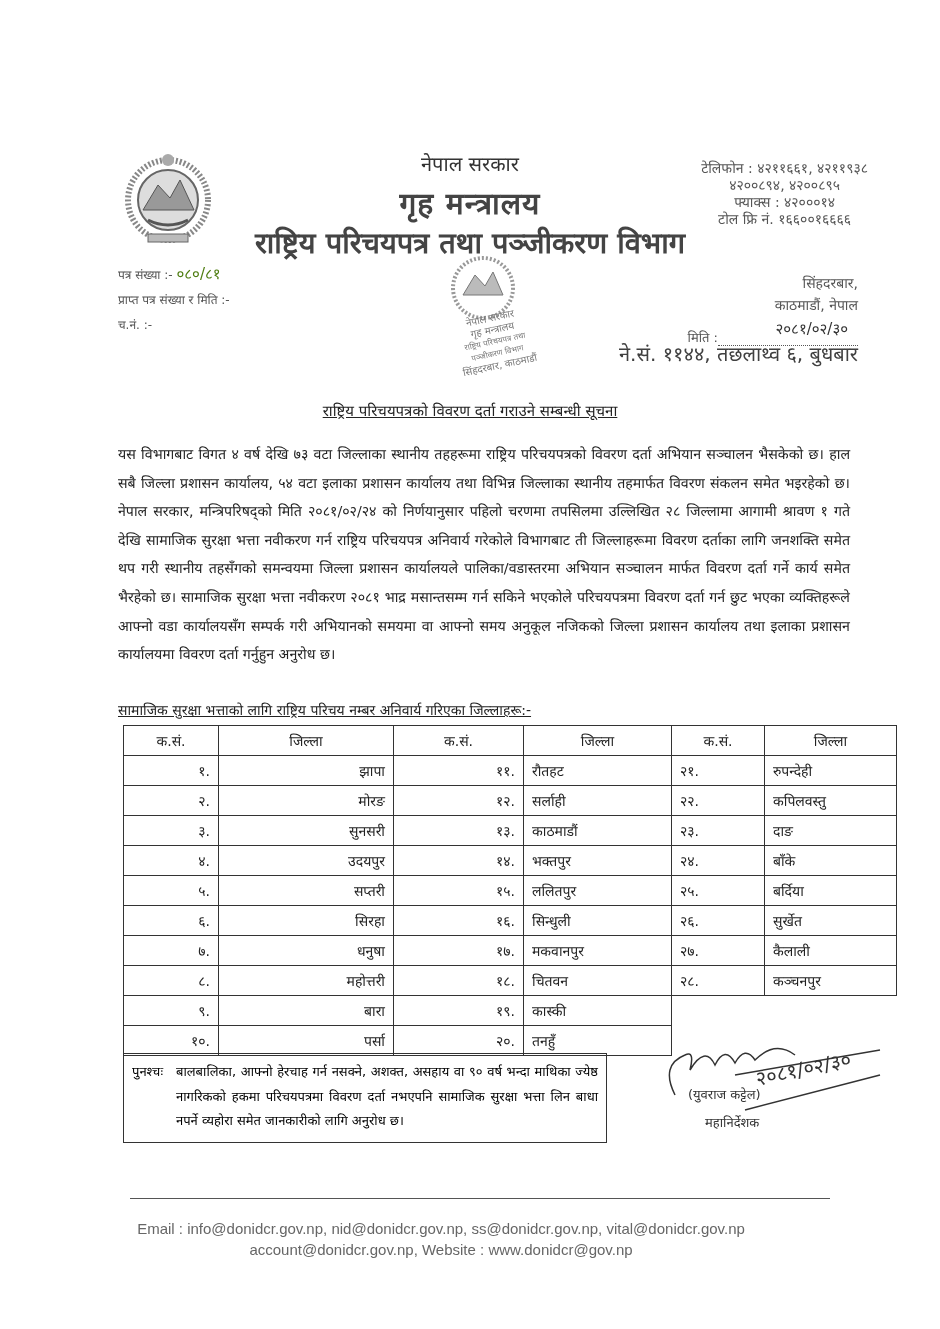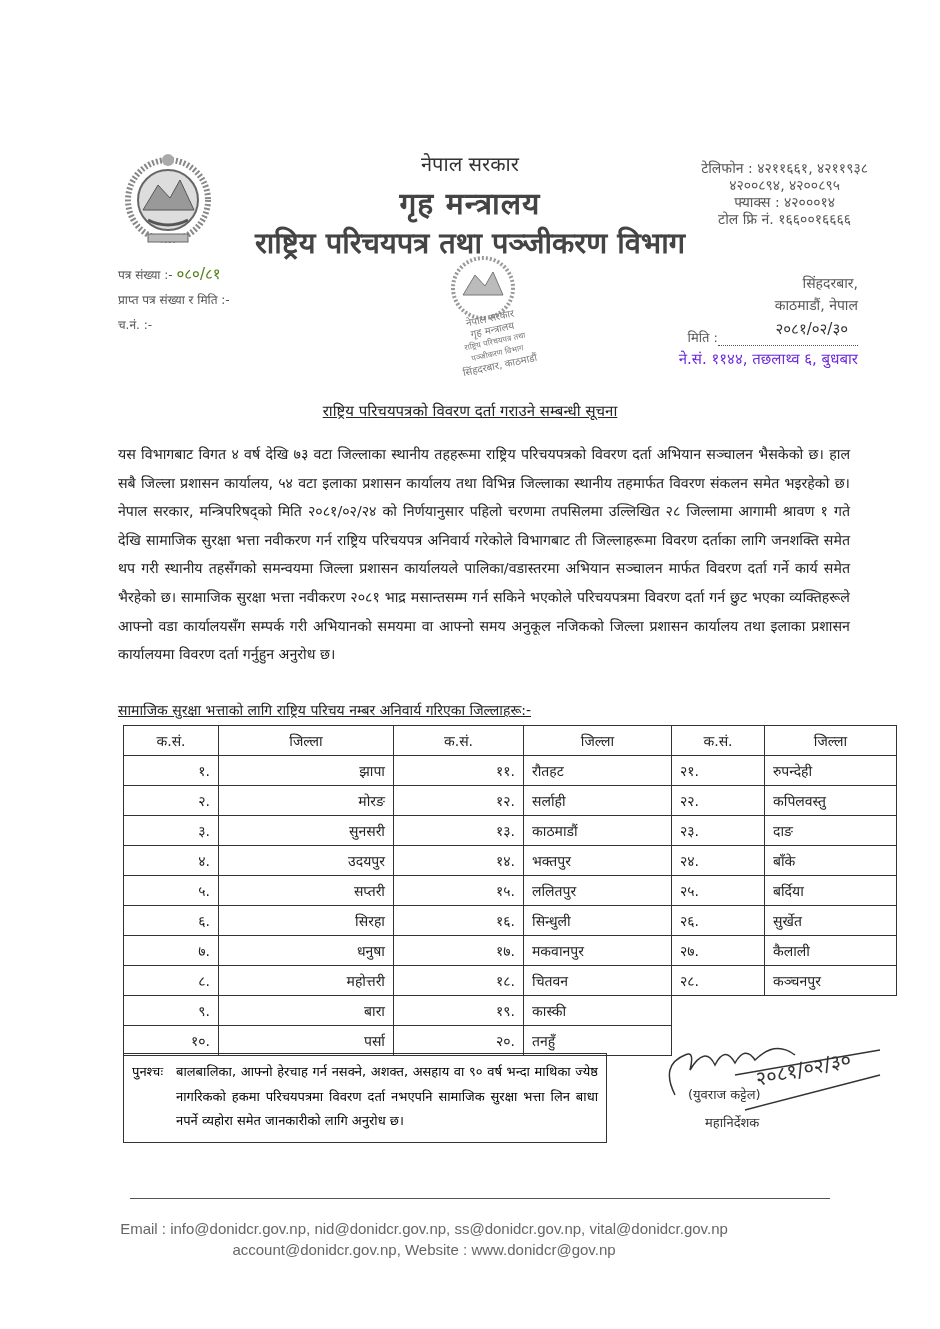--- a/index.html
+++ b/index.html
@@ -15,42 +15,42 @@
   .hdr-line2 { left:0; width:940px; top:182px; text-align:center; font-size:30px; font-weight:bold; color:#444; letter-spacing:1px; }
   .hdr-line3 { left:0; width:940px; top:222px; text-align:center; font-size:29px; font-weight:bold; color:#444; }
   .contact { right:72px; top:160px; text-align:center; font-size:14px; color:#555; line-height:17px; }
   .meta { left:118px; top:262px; font-size:12px; color:#555; line-height:25px; }
   .meta .num { font-size:15px; color:#4d7c0f; }
   .stamp { left:405px; top:250px; width:150px; height:130px; }
   .addr { right:82px; top:272px; text-align:right; font-size:14px; color:#555; line-height:22px; }
   .date-row { right:82px; top:328px; font-size:13px; color:#555; text-align:right; }
   .date-row .date-val { position:absolute; right:10px; top:-10px; font-size:15px; color:#333; white-space:nowrap; }
   .date-row .dots { display:inline-block; width:140px; border-bottom:1px dotted #555; height:12px; vertical-align:bottom; }
-  .nepal-sambat { right:82px; top:348px; font-size:15px; color:#6d28d9; }
+  .nepal-sambat { right:82px; top:340px; font-size:20px; color:#404040; }
   .subject { left:0; width:940px; top:400px; text-align:center; font-size:15px; color:#222; text-decoration:underline; }
   .body-text { left:118px; width:732px; top:440px; font-size:14.2px; line-height:28.6px; text-align:justify; color:#222; }
   .list-title { left:118px; top:700px; font-size:14px; color:#222; text-decoration:underline; }
   table.districts { position:absolute; left:123px; top:725px; border-collapse:collapse; font-size:14px; color:#222; }
   table.districts td, table.districts th { border:1.3px solid #333; height:29px; padding:0 8px; font-weight:normal; }
   table.districts th { text-align:center; }
   .c-sn { width:78px; text-align:right; }
   .c-name { width:158px; text-align:right; }
   .c-sn2 { width:113px; text-align:right; }
   .c-name2 { width:131px; text-align:left; }
   .c-sn3 { width:76px; text-align:left; }
   .c-name3 { width:115px; text-align:left; }
   td.empty-cell { border:none !important; }
   .note { left:123px; top:1053px; width:466px; border:1.3px solid #333; padding:6px 8px 8px 8px; font-size:13px; line-height:24.5px; color:#000000; text-align:justify; }
   .note .label { float:left; margin-right:6px; }
   .note .txt { display:block; margin-left:44px; }
   .signature { left:655px; top:1035px; width:230px; height:80px; }
   .signer-name { left:688px; top:1085px; font-size:13px; color:#333; }
   .signer-title { left:705px; top:1113px; font-size:13px; color:#333; }
   .footer-line { left:130px; width:700px; top:1198px; border-top:1.3px solid #555; }
-  .footer { left:0; width:848px; top:1218px; text-align:center; font-family:"Liberation Sans", sans-serif; font-size:15px; color:#666; line-height:21px; }
+  .footer { left:17px; width:848px; top:1218px; text-align:center; font-family:"Liberation Sans", sans-serif; font-size:15px; color:#666; line-height:21px; }
 </style>
 </head>
 <body>
 
 <div class="abs emblem">
   <svg width="100" height="100" viewBox="0 0 100 100">
     <circle cx="50" cy="50" r="40" fill="none" stroke="#888" stroke-width="6" stroke-dasharray="2 2"></circle>
     <circle cx="50" cy="50" r="30" fill="#ddd" stroke="#666" stroke-width="2"></circle>
     <path d="M25 60 L40 35 L52 48 L62 30 L76 60 Z" fill="#999" stroke="#555"></path>
     <path d="M30 70 Q50 80 70 70" stroke="#555" stroke-width="3" fill="none"></path>

